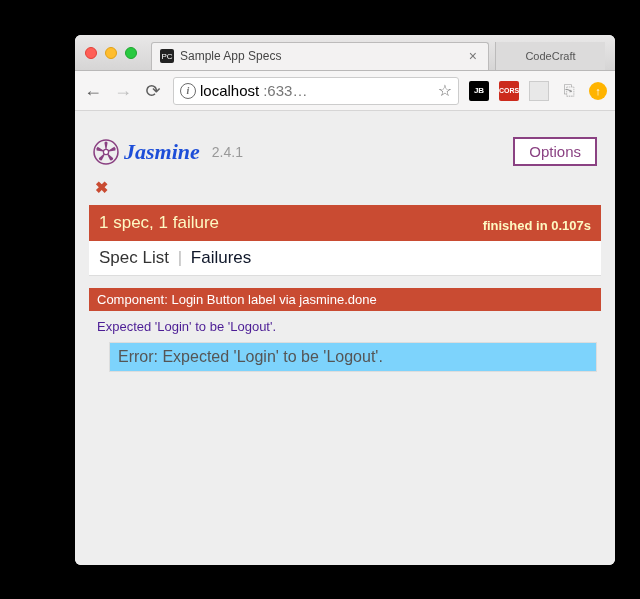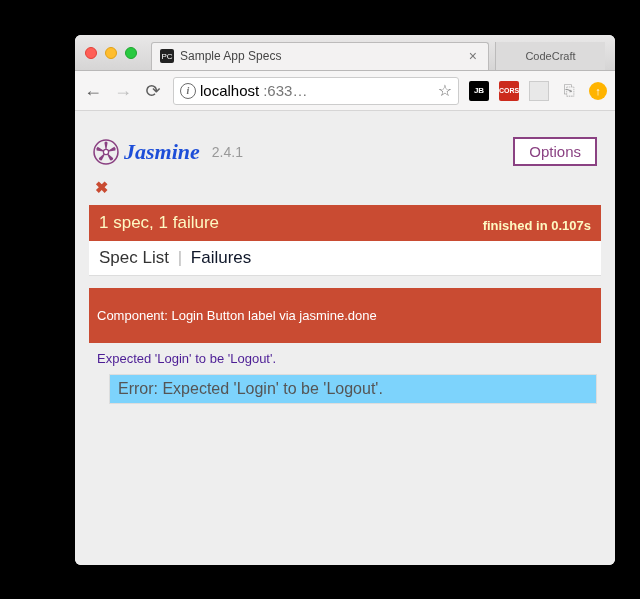--- a/index.html
+++ b/index.html
@@ -168,21 +168,21 @@
       padding:7px 10px;
       font-size:17px;
       color:#333;
       border-bottom:1px solid #ddd;
     }
     .tabsrow .sep { color:#bbb; margin: 0 4px;}
     .tabsrow .inactive { color:#0f172a;}
     .spec-title {
       background:#c94b32;
       color:#fff;
-      padding:20px 8px;
+      padding:4px 8px;
       font-size:13px;
       margin-top:12px;
     }
     .spec-msg {
       background:#eee;
       color:#4c1d95;
       padding:8px 8px;
       font-size:13px;
     }
     .spec-err {

